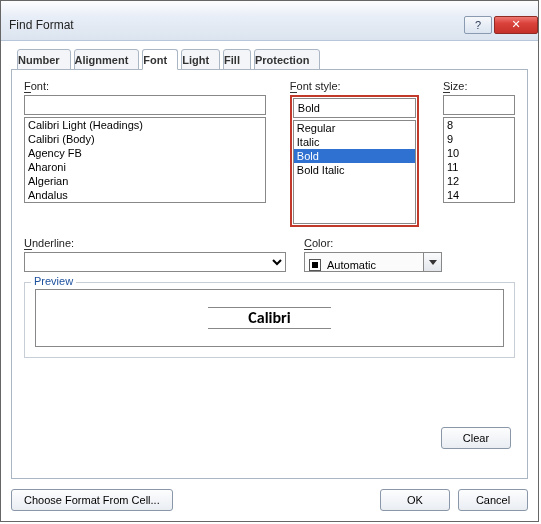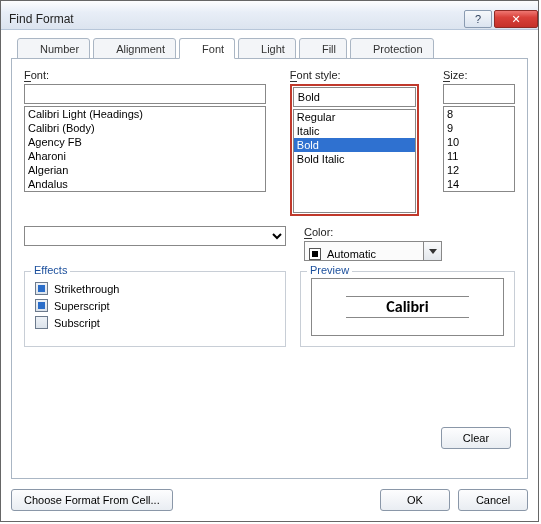--- a/index.html
+++ b/index.html
@@ -1,24 +1,24 @@
 <!DOCTYPE html>
 <html><head>
 <meta charset="utf-8">
 <style>
 * { box-sizing: border-box; font-family: "Segoe UI", Tahoma, sans-serif; font-size: 11px; }
 body { margin: 0; background: #fff; }
 .window { width: 539px; height: 522px; border: 1px solid #666; background: #fff; display: flex; flex-direction: column; position: relative; }
-.titlebar { height: 29px; background: linear-gradient(#fdfdfe,#e8eef7 40%,#dce4ef); display: flex; align-items: center; padding: 8px 0 0 8px; border-bottom: 1px solid #b7c6d9; }
+.titlebar { height: 40px; background: linear-gradient(#fdfdfe,#e8eef7 40%,#dce4ef); display: flex; align-items: center; padding: 8px 0 0 8px; border-bottom: 1px solid #b7c6d9; }
 .titlebar .title { flex: 1; color: #222; font-size: 12px; }
 .titlebar .btn { width: 28px; height: 18px; margin-left: 2px; border: 1px solid #8a9bb1; background: linear-gradient(#f6f8fb,#dbe4f0); border-radius: 2px; display: flex; align-items: center; justify-content: center; color: #30415c; }
 .titlebar .btn.close { width: 44px; background: linear-gradient(#ef7772,#d9413a 40%,#c5312a); color: #fff; border-color: #8f2a25; }
 .content { flex: 1; padding: 8px 10px 10px 10px; display: flex; flex-direction: column; }
 .tabs { display: flex; gap: 3px; margin-bottom: -1px; padding-left: 6px; }
-.tab { padding: 4px 10px 3px 22px; border: 1px solid #aab6c4; background: #f3f5f8; border-bottom: 1px solid #aab6c4; border-radius: 3px 3px 0 0; cursor: pointer; position: relative; color: #333; }
+.tab { padding: 4px 10px 3px 0; border: 1px solid #aab6c4; background: #f3f5f8; border-bottom: 1px solid #aab6c4; border-radius: 3px 3px 0 0; cursor: pointer; position: relative; color: #333; font-weight: bold; }
 .tab.active { background: #fff; border-bottom: 1px solid #fff; z-index: 2; }
 .tabpane { border: 1px solid #aab6c4; flex: 1; background: #fff; padding: 10px 12px; position: relative; }
 .row1 { display: flex; gap: 24px; }
 .col { display: flex; flex-direction: column; }
 .label { color: #222; margin-bottom: 2px; }
 .ul { border-bottom: 1px solid #333; display: inline-block; }
 input[type=text] { border: 1px solid #888; height: 20px; padding: 1px 4px; font-size: 11px; outline: none; }
 .listbox { border: 1px solid #888; background: #fff; overflow-y: scroll; }
 .listbox .item { padding: 0 3px; line-height: 14px; height: 14px; cursor: pointer; white-space: nowrap; }
 .listbox .item.sel { background: #2f71d0; color: #fff; }
@@ -99,56 +99,38 @@
             <div class="item">10</div>
             <div class="item">11</div>
             <div class="item">12</div>
             <div class="item">14</div>
           </div>
         </div>
       </div>
 
       <div class="row2">
         <div class="col" style="width:262px">
+          <span class="label"><span class="ul">U</span><span>nderline:</span></span>
           <select class="combo"></select>
         </div>
         <div class="col" style="width:210px">
           <span class="label"><span class="ul">C</span><span>olor:</span></span>
           <div class="color-combo">
             <div class="cbtn">
               <span class="sq"></span>
               <span>Automatic</span>
             </div>
             <div class="dd">
                 <div class="tri"></div>
               </div>
           </div>
         </div>
       </div>
 
       <div style="display:flex;gap:14px">
-        <div class="fieldset" style="width:262px">
-          <span class="legend">Effects</span>
-          <div class="chk">
-            <span class="box">
-                <span class="fill"></span>
-              </span>
-            <span>Strikethrough</span>
-          </div>
-          <div class="chk">
-            <span class="box">
-                <span class="fill"></span>
-              </span>
-            <span>Superscript</span>
-          </div>
-          <div class="chk">
-            <span class="box"></span>
-            <span>Subscript</span>
-          </div>
-        </div>
         <div class="fieldset" style="flex:1">
           <span class="legend">Preview</span>
           <div class="preview-box">
             <span class="txt">Calibri</span>
           </div>
         </div>
       </div>
 
       <div class="btnrow" style="position:absolute;bottom:21px;right:6px">
         <button class="pushbtn">Clear</button>

